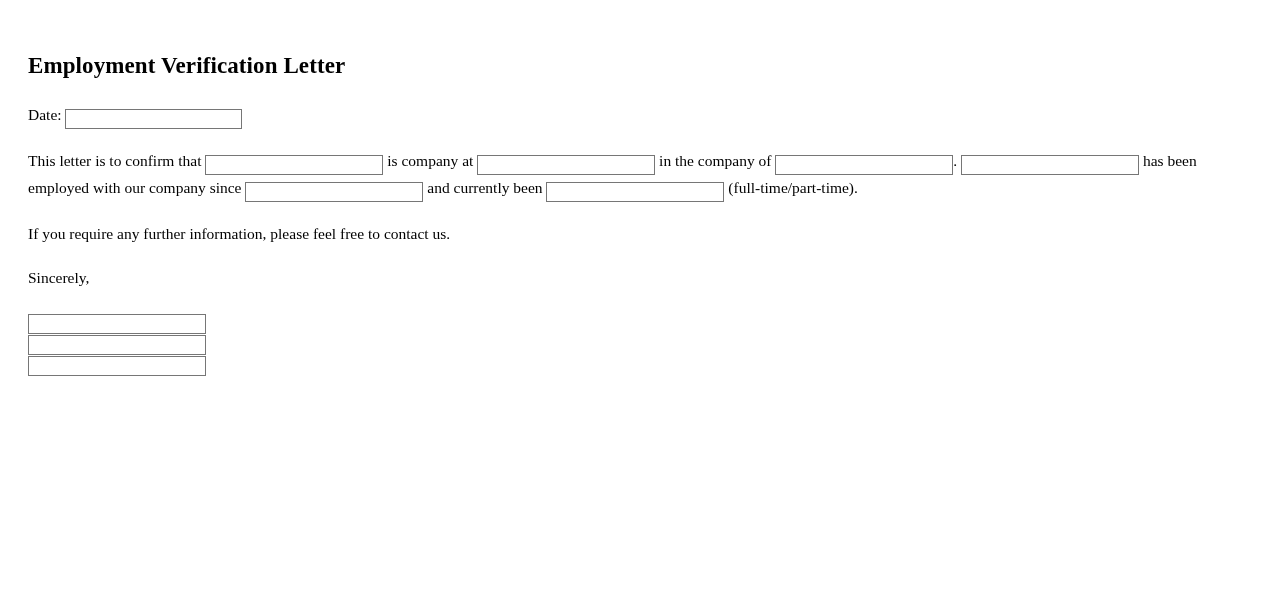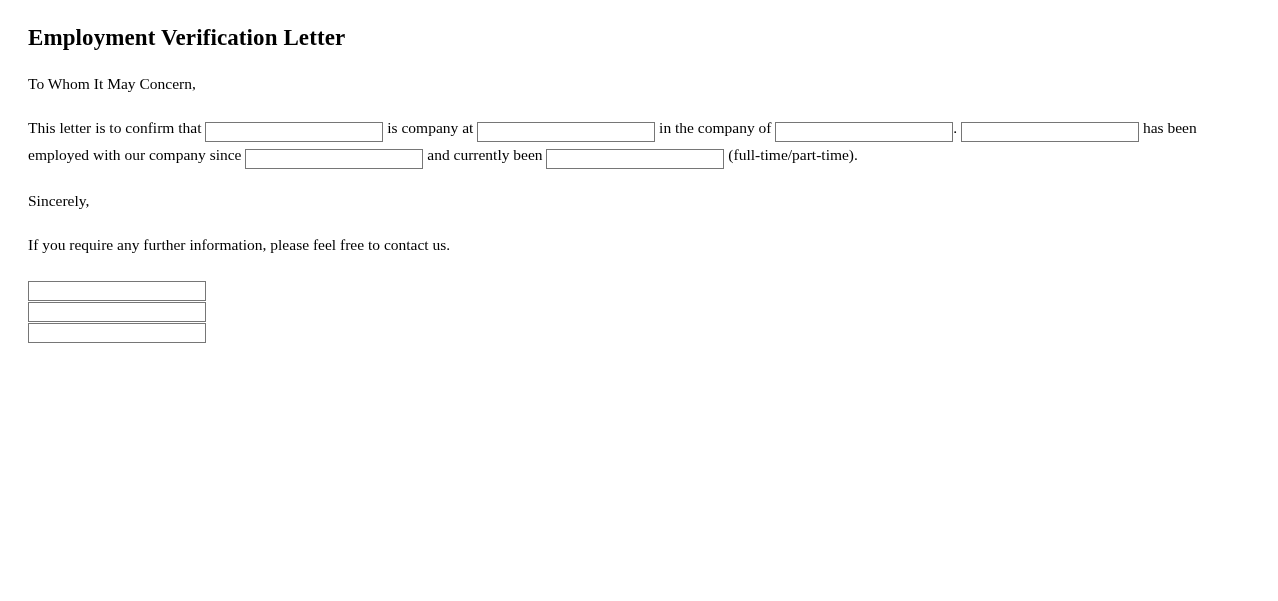--- a/index.html
+++ b/index.html
@@ -10,20 +10,21 @@
   body {
     width: 1278px;
     height: 601px;
     font-family: "Liberation Serif", serif;
     color: #000000;
     overflow: hidden;
   }
   .page {
     padding: 24px 38px 0 28px;
     box-sizing: border-box;
+    margin-top: 28px;
   }
   h1.doc-title {
     font-family: "Liberation Serif", serif;
     font-size: 23px;
     font-weight: bold;
     margin: 0 0 0 0;
     line-height: 1.2;
     letter-spacing: 0.1px;
   }
   p.para {
@@ -70,41 +71,44 @@
     outline: none;
   }
 </style>
 </head>
 <body>
 
 <div class="page">
 
   <h1 class="doc-title">Employment Verification Letter</h1>
 
+  <p class="para first-after-title">
+    <span>Date:</span>
+    <input class="inline-input w-date" type="text" value="" style="">
+  </p>
 
-  <p class="para">To Whom It May Concern,</p>
 
   <p class="para">
     <span>This letter is to confirm that</span>
     <input class="inline-input w-name" type="text" value="" style="">
     <span>is company at</span>
     <input class="inline-input w-company" type="text" value="" style="">
     <span>in the company of</span>
     <input class="inline-input w-position" type="text" value="" style=""><span>.</span>
     <input class="inline-input w-employee" type="text" value="" style="">
     <span>has been employed with our company since</span>
     <input class="inline-input w-since" type="text" value="" style="">
     <span>and currently been</span>
     <input class="inline-input w-hours" type="text" value="" style="">
     <span>(full-time/part-time).</span>
   </p>
 
+  <p class="para">If you require any further information, please feel free to contact us.</p>
+
   <p class="para">Sincerely,</p>
-
-  <p class="para">If you require any further information, please feel free to contact us.</p>
 
   <div class="sig-block">
     <input class="sig-input" type="text" value="" style="">
     <input class="sig-input" type="text" value="" style="">
     <input class="sig-input" type="text" value="" style="">
   </div>
 
 </div>
 
 </body></html>

